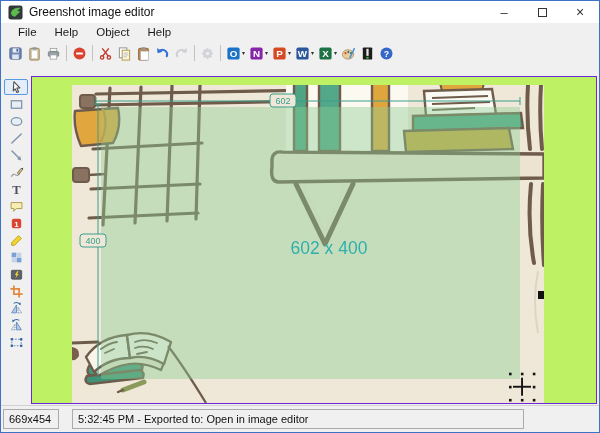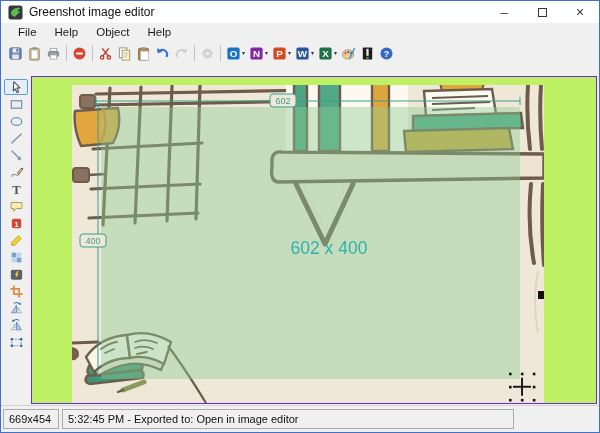--- a/index.html
+++ b/index.html
@@ -32,21 +32,21 @@
     align-items:center;gap:1px;}
   .tool-btn{width:24px;height:16px;display:flex;align-items:center;justify-content:center;
     border:1px solid transparent;border-radius:2px;}
   .tool-btn.selected{background:#e4eef9;border-color:#5a9adf;}
   
   .canvas{position:absolute;left:30px;top:75px;right:2px;bottom:28px;background:#bef264;
     border:1px solid #6d28d9;overflow:hidden;}
   .image-svg{position:absolute;left:40px;top:8px;display:block;}
   
   .statusbar{position:absolute;left:0;right:0;bottom:0;height:27px;background:#f0f0f0;
-    border-top:1px solid #d2d2d2;display:flex;align-items:center;padding:0 2px;gap:3px;}
+    border-top:1px solid #d2d2d2;display:flex;align-items:center;padding:0 2px;gap:13px;}
   .status-cell{border:1px solid #ababab;height:20px;display:flex;align-items:center;
     font-size:11px;padding:0 5px;background:#f0f0f0;white-space:nowrap;overflow:hidden;}
   .status-cell.dim{width:56px;flex:0 0 auto;}
   .status-cell.msg{width:452px;flex:0 0 auto;text-align:center;}
 </style>
 </head>
 <body>
 
 <div class="window">
 

